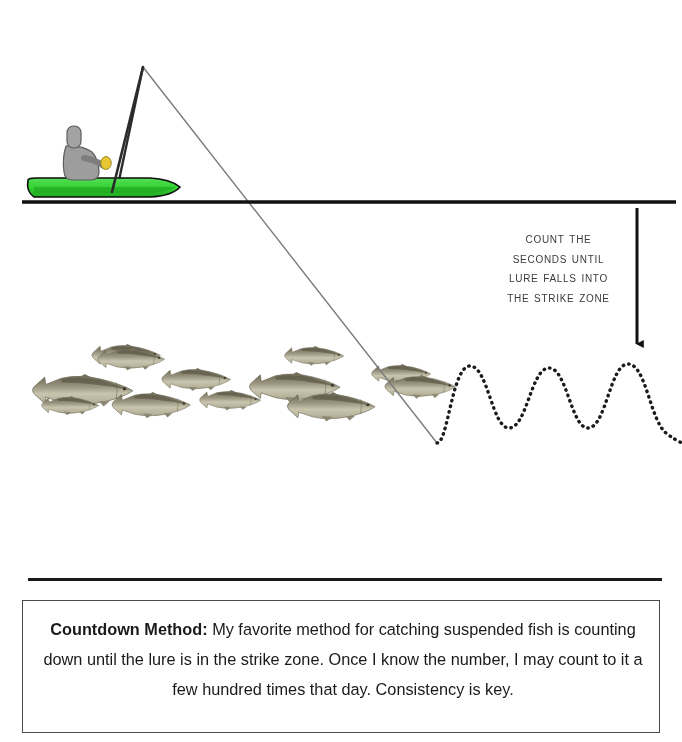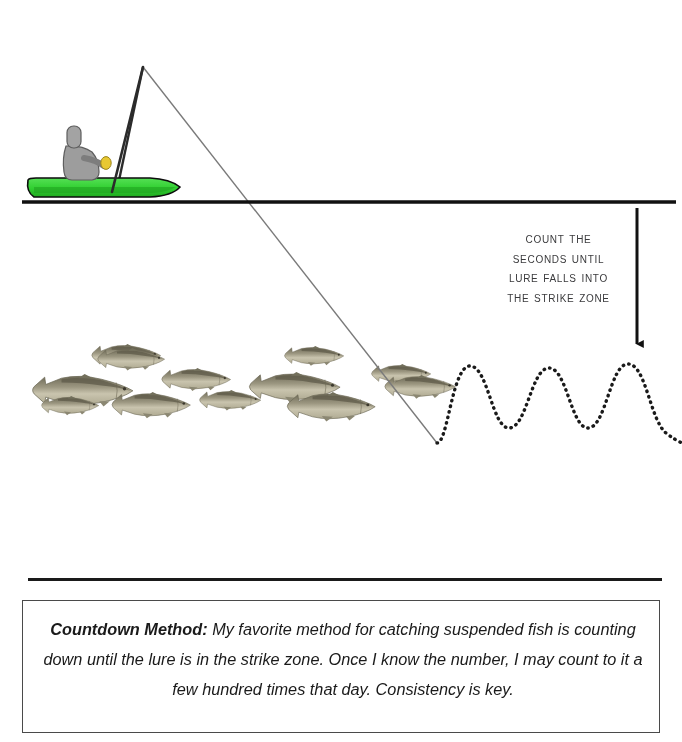--- a/index.html
+++ b/index.html
@@ -77,21 +77,20 @@
   }
   .caption-text {
     position: absolute;
     left: 19px;
     top: 13px;
     width: 602px;
     font-family: "Liberation Sans", sans-serif;
     font-size: 16.3px;
     line-height: 30px;
     color: #1a1a1a;
-    font-style: italic;
   }
   .caption-text b {
     font-weight: bold;
   }
 </style>
 </head>
 <body>
 
 <div class="diagram">
 

